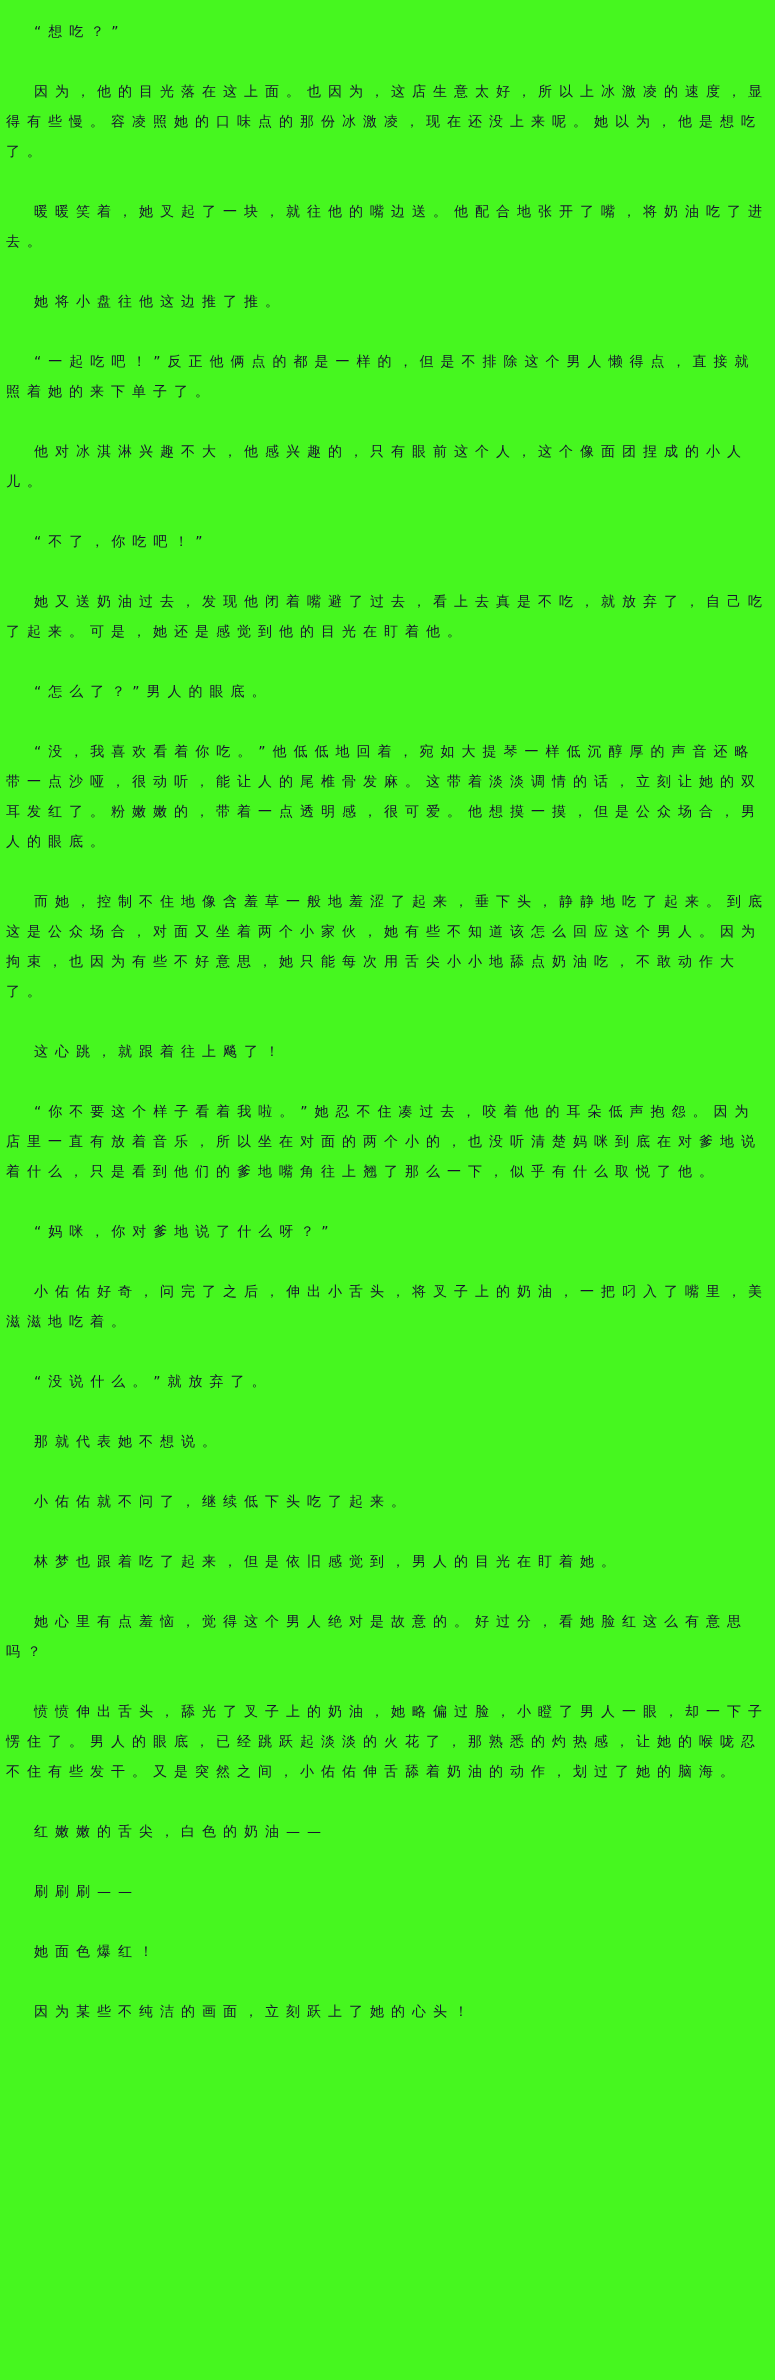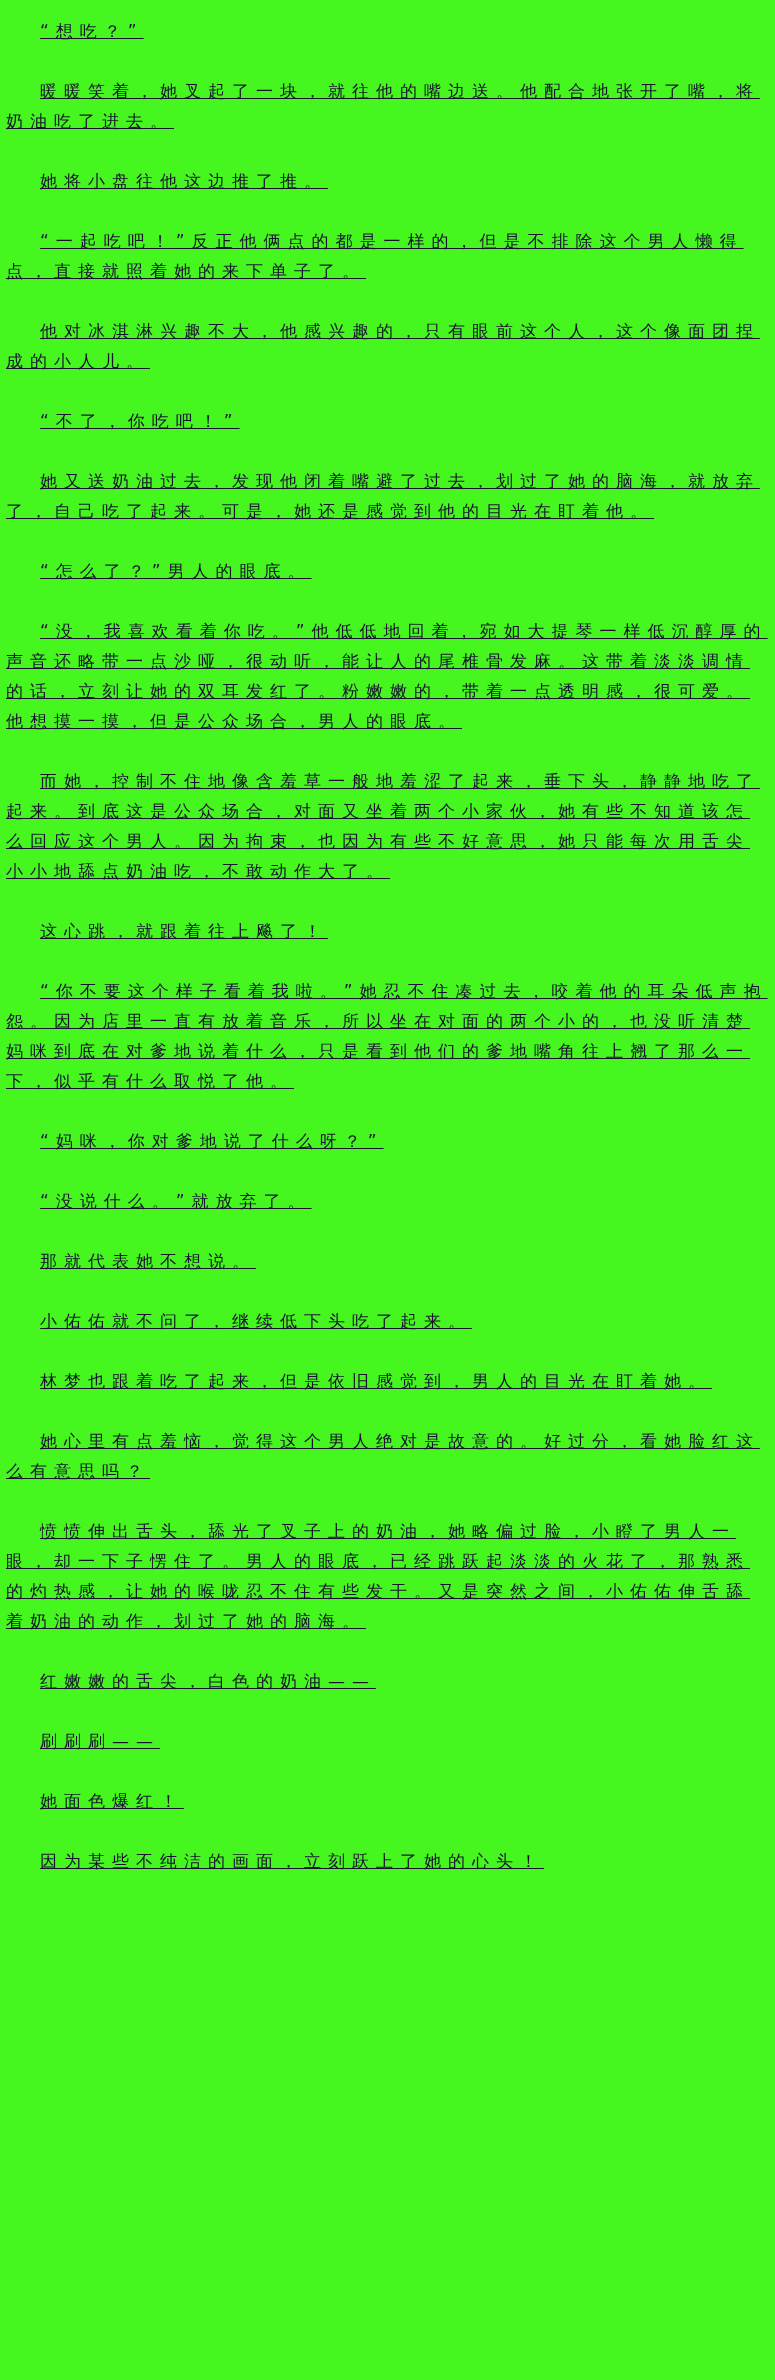--- a/index.html
+++ b/index.html
@@ -12,47 +12,48 @@
     background: #46F71F;
     font-family: "DejaVu Sans", sans-serif;
   }
   .novel-page {
     box-sizing: border-box;
     width: 775px;
     padding: 16px 6px 30px 6px;
   }
   .novel-paragraph {
     margin: 0 0 30px 0;
-    font-size: 17px;
+    font-size: 14px;
     line-height: 30px;
     letter-spacing: 7px;
     color: #18122F;
     text-indent: 2em;
     word-break: break-all;
     white-space: normal;
-    text-decoration: underline;
   }
 </style>
 </head>
 <body>
 
 <div class="novel-page">
   <p class="novel-paragraph">“想吃？”</p>
+  <p class="novel-paragraph">因为，他的目光落在这上面。也因为，这店生意太好，所以上冰激凌的速度，显得有些慢。容凌照她的口味点的那份冰激凌，现在还没上来呢。她以为，他是想吃了。</p>
   <p class="novel-paragraph">暖暖笑着，她叉起了一块，就往他的嘴边送。他配合地张开了嘴，将奶油吃了进去。</p>
   <p class="novel-paragraph">她将小盘往他这边推了推。</p>
   <p class="novel-paragraph">“一起吃吧！”反正他俩点的都是一样的，但是不排除这个男人懒得点，直接就照着她的来下单子了。</p>
   <p class="novel-paragraph">他对冰淇淋兴趣不大，他感兴趣的，只有眼前这个人，这个像面团捏成的小人儿。</p>
   <p class="novel-paragraph">“不了，你吃吧！”</p>
-  <p class="novel-paragraph">她又送奶油过去，发现他闭着嘴避了过去，划过了她的脑海，就放弃了，自己吃了起来。可是，她还是感觉到他的目光在盯着他。</p>
+  <p class="novel-paragraph">她又送奶油过去，发现他闭着嘴避了过去，看上去真是不吃，就放弃了，自己吃了起来。可是，她还是感觉到他的目光在盯着他。</p>
   <p class="novel-paragraph">“怎么了？”男人的眼底。</p>
   <p class="novel-paragraph">“没，我喜欢看着你吃。”他低低地回着，宛如大提琴一样低沉醇厚的声音还略带一点沙哑，很动听，能让人的尾椎骨发麻。这带着淡淡调情的话，立刻让她的双耳发红了。粉嫩嫩的，带着一点透明感，很可爱。他想摸一摸，但是公众场合，男人的眼底。</p>
   <p class="novel-paragraph">而她，控制不住地像含羞草一般地羞涩了起来，垂下头，静静地吃了起来。到底这是公众场合，对面又坐着两个小家伙，她有些不知道该怎么回应这个男人。因为拘束，也因为有些不好意思，她只能每次用舌尖小小地舔点奶油吃，不敢动作大了。</p>
   <p class="novel-paragraph">这心跳，就跟着往上飚了！</p>
   <p class="novel-paragraph">“你不要这个样子看着我啦。”她忍不住凑过去，咬着他的耳朵低声抱怨。因为店里一直有放着音乐，所以坐在对面的两个小的，也没听清楚妈咪到底在对爹地说着什么，只是看到他们的爹地嘴角往上翘了那么一下，似乎有什么取悦了他。</p>
   <p class="novel-paragraph">“妈咪，你对爹地说了什么呀？”</p>
+  <p class="novel-paragraph">小佑佑好奇，问完了之后，伸出小舌头，将叉子上的奶油，一把叼入了嘴里，美滋滋地吃着。</p>
   <p class="novel-paragraph">“没说什么。”就放弃了。</p>
   <p class="novel-paragraph">那就代表她不想说。</p>
   <p class="novel-paragraph">小佑佑就不问了，继续低下头吃了起来。</p>
   <p class="novel-paragraph">林梦也跟着吃了起来，但是依旧感觉到，男人的目光在盯着她。</p>
   <p class="novel-paragraph">她心里有点羞恼，觉得这个男人绝对是故意的。好过分，看她脸红这么有意思吗？</p>
   <p class="novel-paragraph">愤愤伸出舌头，舔光了叉子上的奶油，她略偏过脸，小瞪了男人一眼，却一下子愣住了。男人的眼底，已经跳跃起淡淡的火花了，那熟悉的灼热感，让她的喉咙忍不住有些发干。又是突然之间，小佑佑伸舌舔着奶油的动作，划过了她的脑海。</p>
   <p class="novel-paragraph">红嫩嫩的舌尖，白色的奶油——</p>
   <p class="novel-paragraph">刷刷刷——</p>
   <p class="novel-paragraph">她面色爆红！</p>
   <p class="novel-paragraph">因为某些不纯洁的画面，立刻跃上了她的心头！</p>

